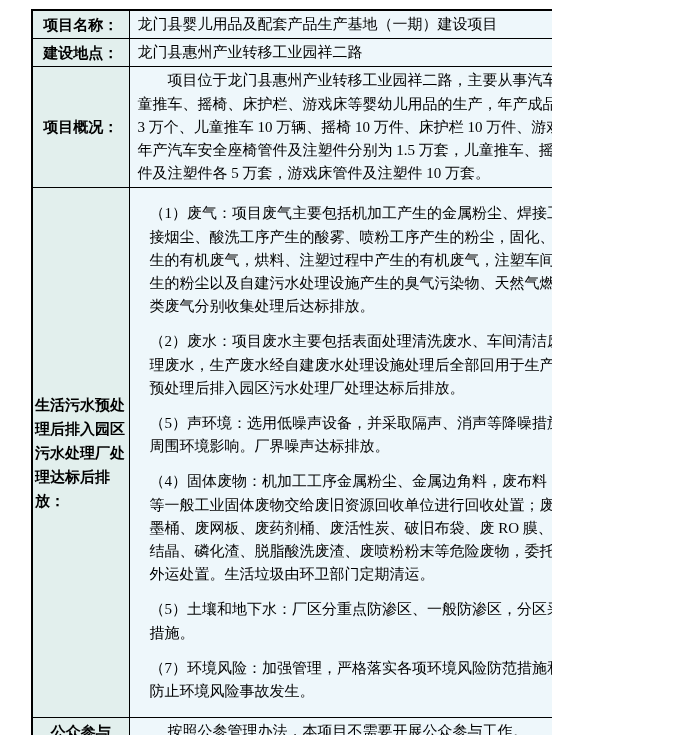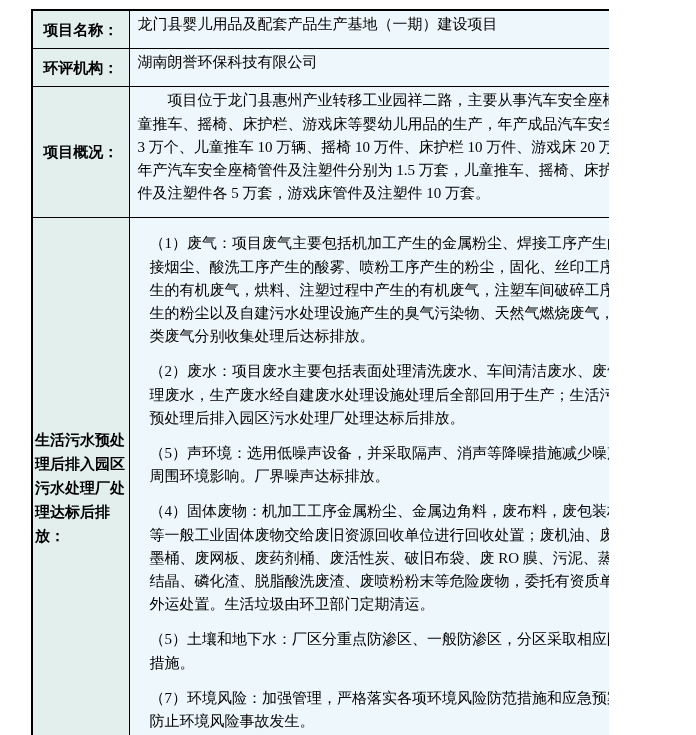--- a/index.html
+++ b/index.html
@@ -3,21 +3,21 @@
 <meta charset="utf-8">
 <style>
   * { box-sizing: border-box; }
   html, body {
     margin: 0; padding: 0;
     width: 696px; height: 735px;
     background: #ffffff;
     font-family: "Liberation Serif", "DejaVu Serif", serif;
     color: #000000;
   }
-  .page { position: relative; width: 609px; height: 735px; overflow: hidden; }
+  .page { position: relative; width: 552px; height: 735px; overflow: hidden; }
   table.notice {
     border-collapse: collapse;
     table-layout: fixed;
     width: 630px;
     margin: 9px 0 0 31px;
     border: 2px solid #000000;
   }
   td {
     border: 1px solid #000000;
     font-size: 15px;
@@ -28,21 +28,21 @@
     width: 97px;
     background: #e2efed;
     font-weight: bold;
     text-align: center;
     padding: 2px 2px;
     line-height: 22px;
   }
   td.label.long { text-align: left; line-height: 24px; }
   td.value {
     background: #eef7fb;
-    padding: 2px 6px 12px 8px;
+    padding: 2px 6px 2px 8px;
     line-height: 23.2px;
     text-align: left;
   }
   tr.single td { height: 27px; }
   td.indent { text-indent: 2em; }
   tr.overview td.value { height: 121px; margin-left: 47px; }
   tr.measures td.value { height: 441px; vertical-align: top; }
   tr.measures td.label { height: 441px; }
   tr.participation td { height: 28px; }
   td.value p { margin: 12px; padding: 0; }
@@ -57,22 +57,22 @@
 
 <div class="page">
 
   <table class="notice">
     <tbody>
       <tr class="single">
         <td class="label">项目名称：</td>
         <td class="value">龙门县婴儿用品及配套产品生产基地（一期）建设项目</td>
       </tr>
       <tr class="single">
-        <td class="label">环评机构：</td>
-        <td class="value">湖南朗誉环保科技有限公司</td>
+        <td class="label">建设地点：</td>
+        <td class="value">龙门县惠州产业转移工业园祥二路</td>
       </tr>
       <tr class="overview">
         <td class="label">项目概况：</td>
         <td class="value indent">项目位于龙门县惠州产业转移工业园祥二路，主要从事汽车安全座椅、儿童推车、摇椅、床护栏、游戏床等婴幼儿用品的生产，年产成品汽车安全座椅 3 万个、儿童推车 10 万辆、摇椅 10 万件、床护栏 10 万件、游戏床 20 万张，年产汽车安全座椅管件及注塑件分别为 1.5 万套，儿童推车、摇椅、床护栏管件及注塑件各 5 万套，游戏床管件及注塑件 10 万套。</td>
       </tr>
       <tr class="measures">
         <td class="label long">生活污水预处理后排入园区污水处理厂处理达标后排放：</td>
         <td class="value">
           <p>（1）废气：项目废气主要包括机加工产生的金属粉尘、焊接工序产生的焊接烟尘、酸洗工序产生的酸雾、喷粉工序产生的粉尘，固化、丝印工序产生的有机废气，烘料、注塑过程中产生的有机废气，注塑车间破碎工序产生的粉尘以及自建污水处理设施产生的臭气污染物、天然气燃烧废气，各类废气分别收集处理后达标排放。</p>
           <p>（2）废水：项目废水主要包括表面处理清洗废水、车间清洁废水、废气处理废水，生产废水经自建废水处理设施处理后全部回用于生产；生活污水预处理后排入园区污水处理厂处理达标后排放。</p>

